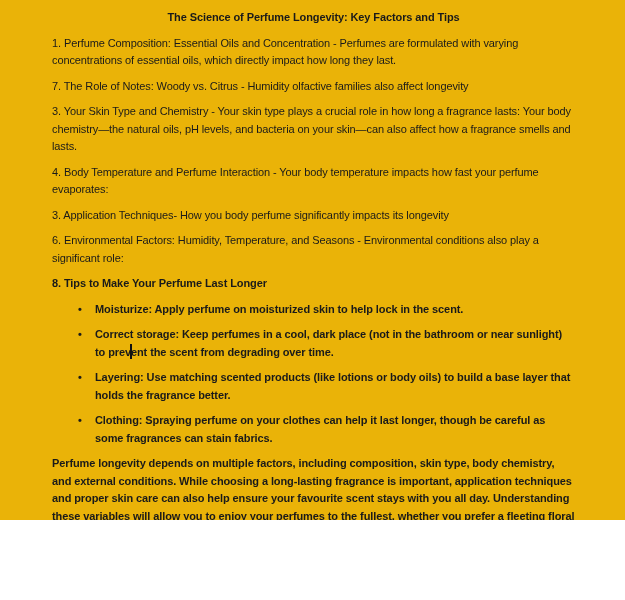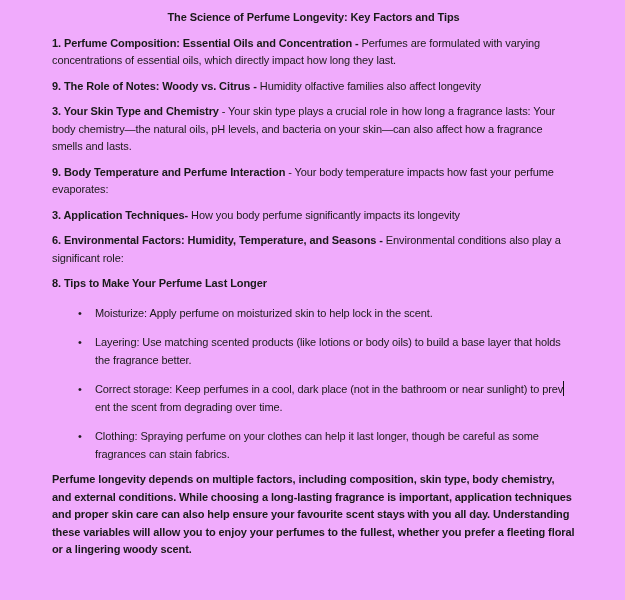--- a/index.html
+++ b/index.html
@@ -3,24 +3,24 @@
 <meta charset="utf-8">
 <style>
   html, body {
     margin: 0;
     padding: 0;
     background: #ffffff;
   }
   .page {
     position: relative;
     width: 625px;
-    height: 600px;
+    height: 520px;
     box-sizing: border-box;
     padding: 9px 50px 0 52px;
-    background: #f0abfc;
+    background: #eab308;
     color: #1a1a1a;
     font-family: "Liberation Sans", sans-serif;
     font-size: 11px;
     line-height: 17.5px;
     letter-spacing: -0.1px;
     overflow: hidden;
   }
   .doc-title {
     font-size: 11px;
     line-height: 17.5px;
@@ -28,30 +28,31 @@
     text-align: center;
     margin: 0 0 8px 0;
   }
   p {
     margin: 0 0 8px 0;
   }
   .bold {
     font-weight: 700;
   }
   strong {
-    font-weight: 700;
+    font-weight: 400;
   }
   ul.tips {
     list-style: none;
     margin: 0 0 8px 0;
     padding: 0 0 0 43px;
   }
   ul.tips li {
     position: relative;
-    margin: 12px 0 8px 0;
+    margin: 0 0 8px 0;
+    font-weight: bold;
   }
   ul.tips li::before {
     content: "\2022";
     position: absolute;
     left: -17px;
     top: 0;
     font-size: 11px;
   }
   .caret {
     display: inline-block;
@@ -65,34 +66,34 @@
 </head>
 <body>
 
 <div class="page">
 
   <h1 class="doc-title">The Science of Perfume Longevity: Key Factors and Tips</h1>
 
 
   <p><strong>1. Perfume Composition: Essential Oils and Concentration - </strong><span>Perfumes are formulated with varying concentrations of essential oils, which directly impact how long they last.</span></p>
 
-  <p><strong>9. The Role of Notes: Woody vs. Citrus - </strong><span>Humidity olfactive families also affect longevity</span></p>
+  <p><strong>7. The Role of Notes: Woody vs. Citrus - </strong><span>Humidity olfactive families also affect longevity</span></p>
 
   <p><strong>3. Your Skin Type and Chemistry </strong><span>- Your skin type plays a crucial role in how long a fragrance lasts: Your body chemistry—the natural oils, pH levels, and bacteria on your skin—can also affect how a fragrance smells and lasts.</span></p>
 
-  <p><strong>9. Body Temperature and Perfume Interaction </strong><span>- Your body temperature impacts how fast your perfume evaporates:</span></p>
+  <p><strong>4. Body Temperature and Perfume Interaction </strong><span>- Your body temperature impacts how fast your perfume evaporates:</span></p>
 
   <p><strong>3. Application Techniques- </strong><span>How you body perfume significantly impacts its longevity</span></p>
 
   <p><strong>6. Environmental Factors: Humidity, Temperature, and Seasons - </strong><span>Environmental conditions also play a significant role:</span></p>
 
   <p class="bold">8. Tips to Make Your Perfume Last Longer</p>
 
   <ul class="tips">
     <li><span>Moisturize: Apply perfume on moisturized skin to help lock in the scent.</span></li>
+    <li><span>Correct storage: Keep perfumes in a cool, dark place (not in the bathroom or near sunlight) to prev</span><span class="caret"></span><span>ent the scent from degrading over time.</span></li>
     <li><span>Layering: Use matching scented products (like lotions or body oils) to build a base layer that holds the fragrance better.</span></li>
-    <li><span>Correct storage: Keep perfumes in a cool, dark place (not in the bathroom or near sunlight) to prev</span><span class="caret"></span><span>ent the scent from degrading over time.</span></li>
     <li><span>Clothing: Spraying perfume on your clothes can help it last longer, though be careful as some fragrances can stain fabrics.</span></li>
   </ul>
 
   <p class="bold">Perfume longevity depends on multiple factors, including composition, skin type, body chemistry, and external conditions. While choosing a long-lasting fragrance is important, application techniques and proper skin care can also help ensure your favourite scent stays with you all day. Understanding these variables will allow you to enjoy your perfumes to the fullest, whether you prefer a fleeting floral or a lingering woody scent.</p>
 
 </div>
 
 </body></html>

